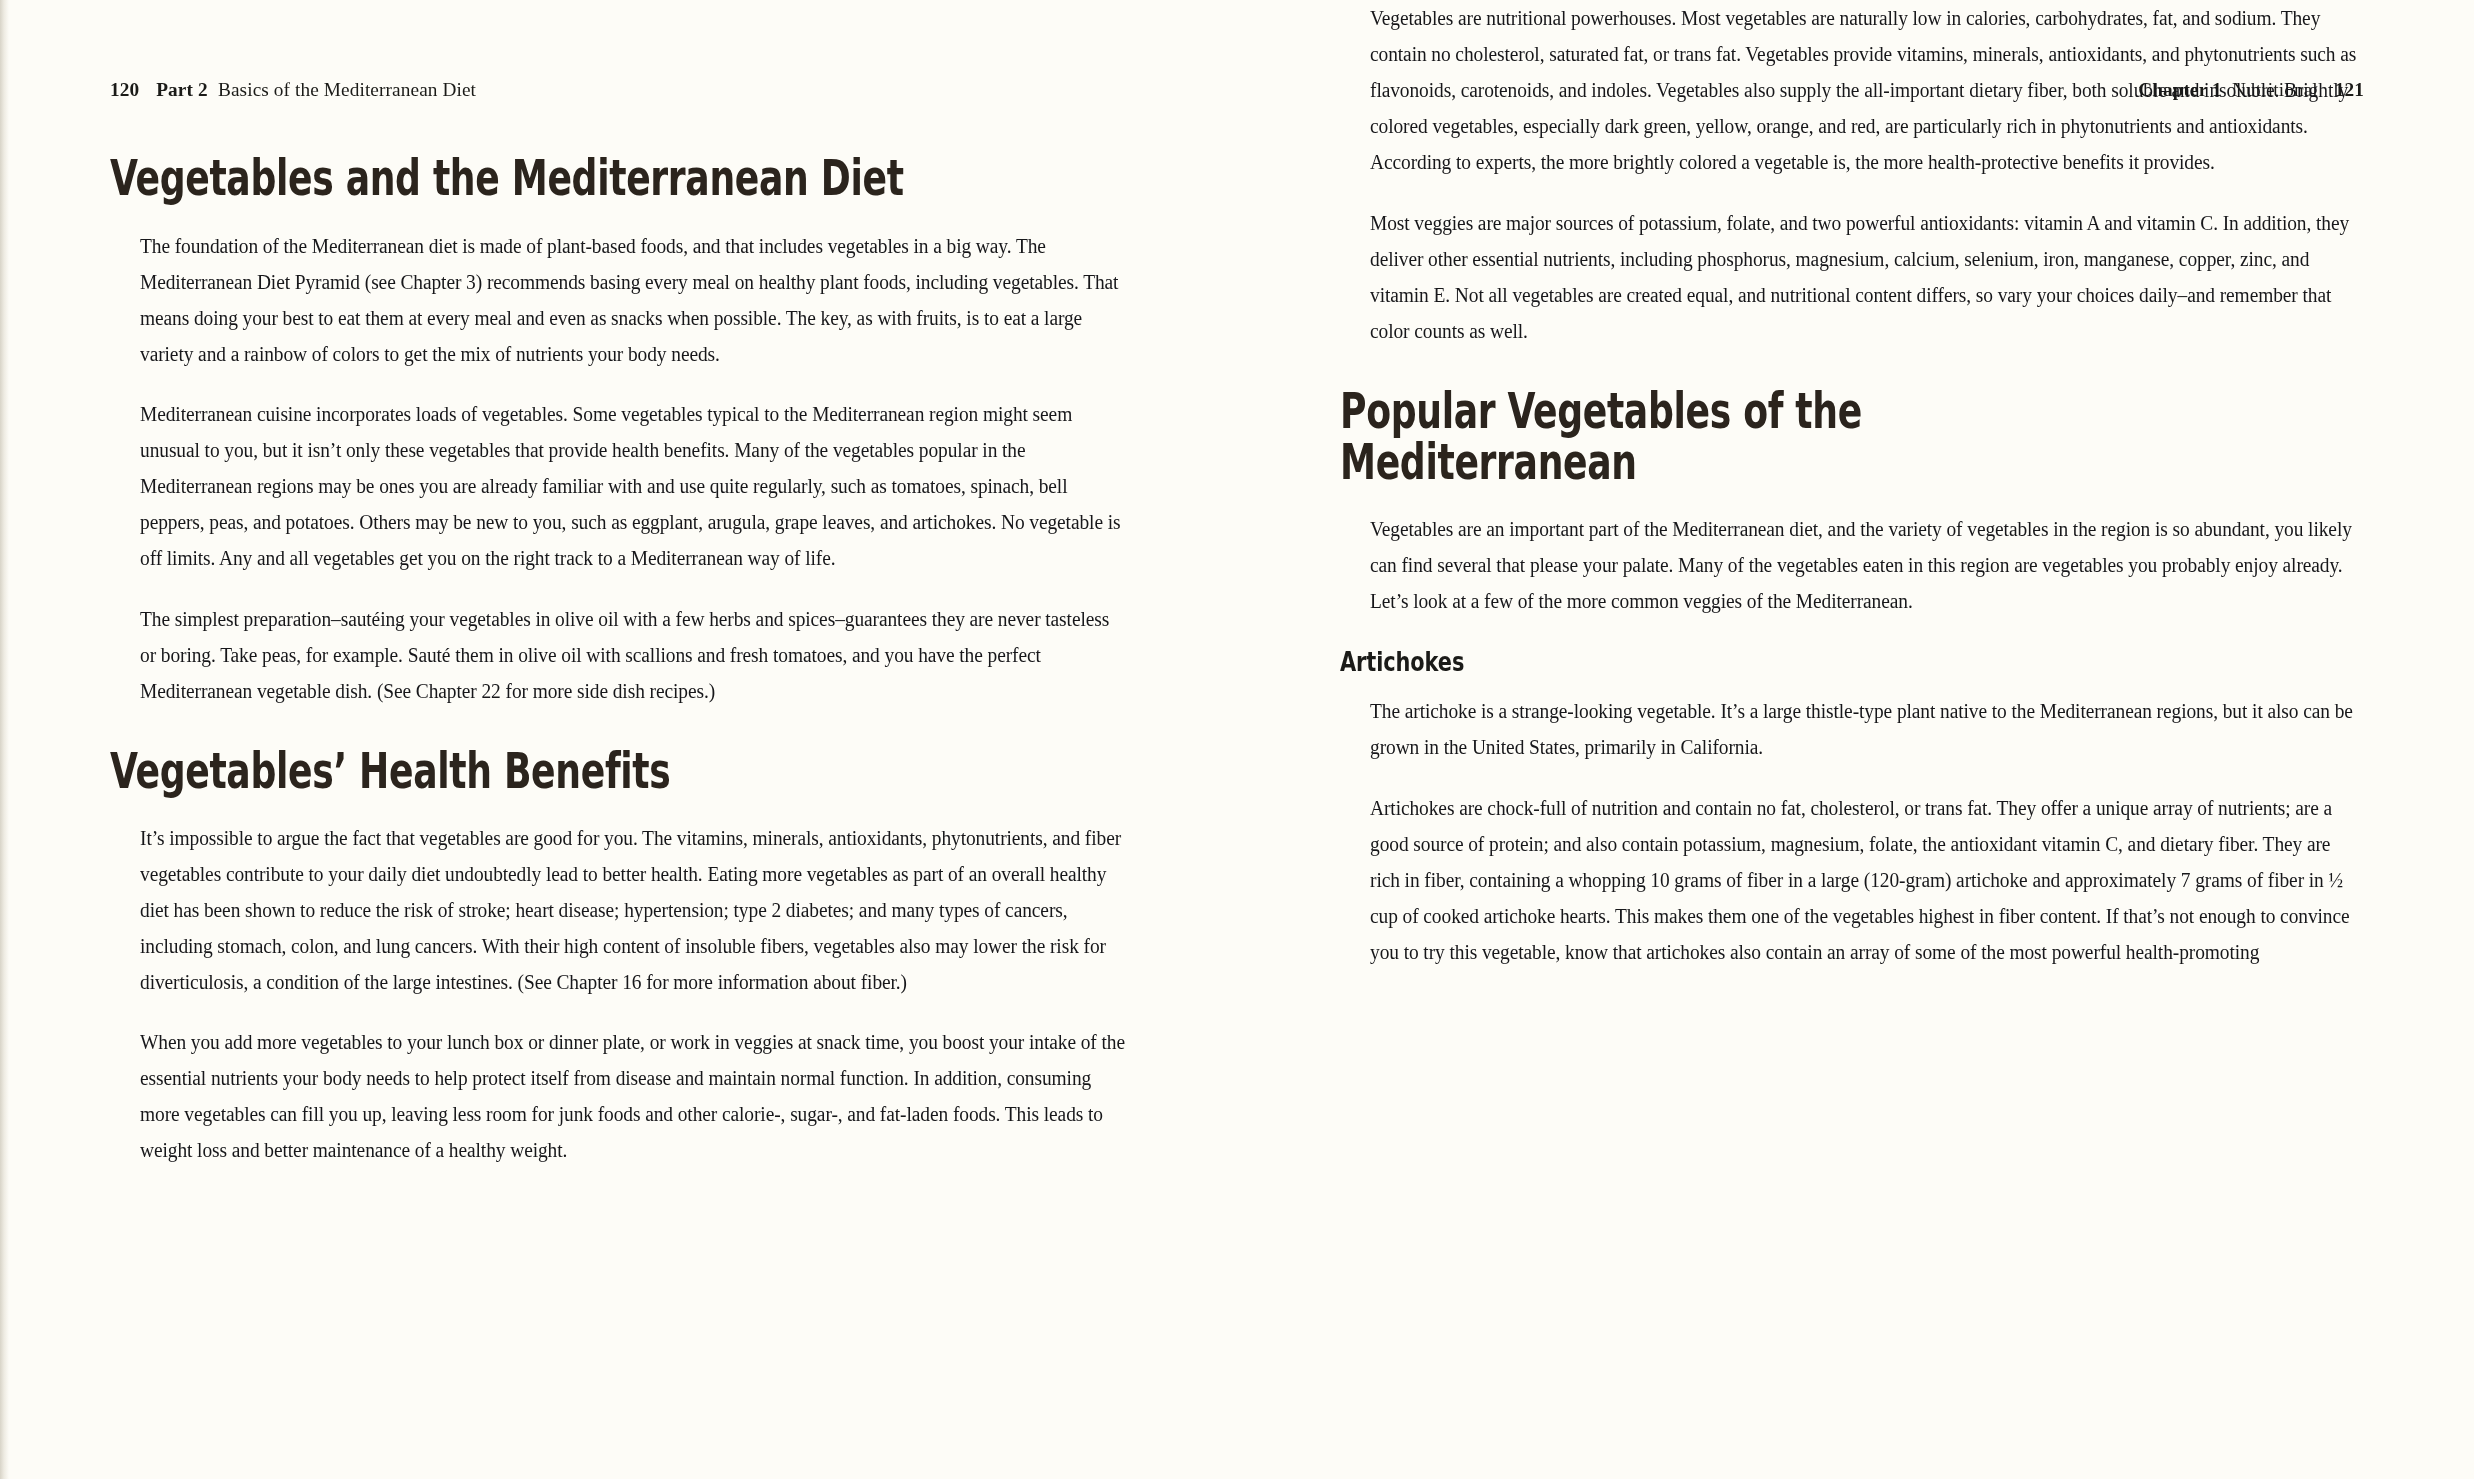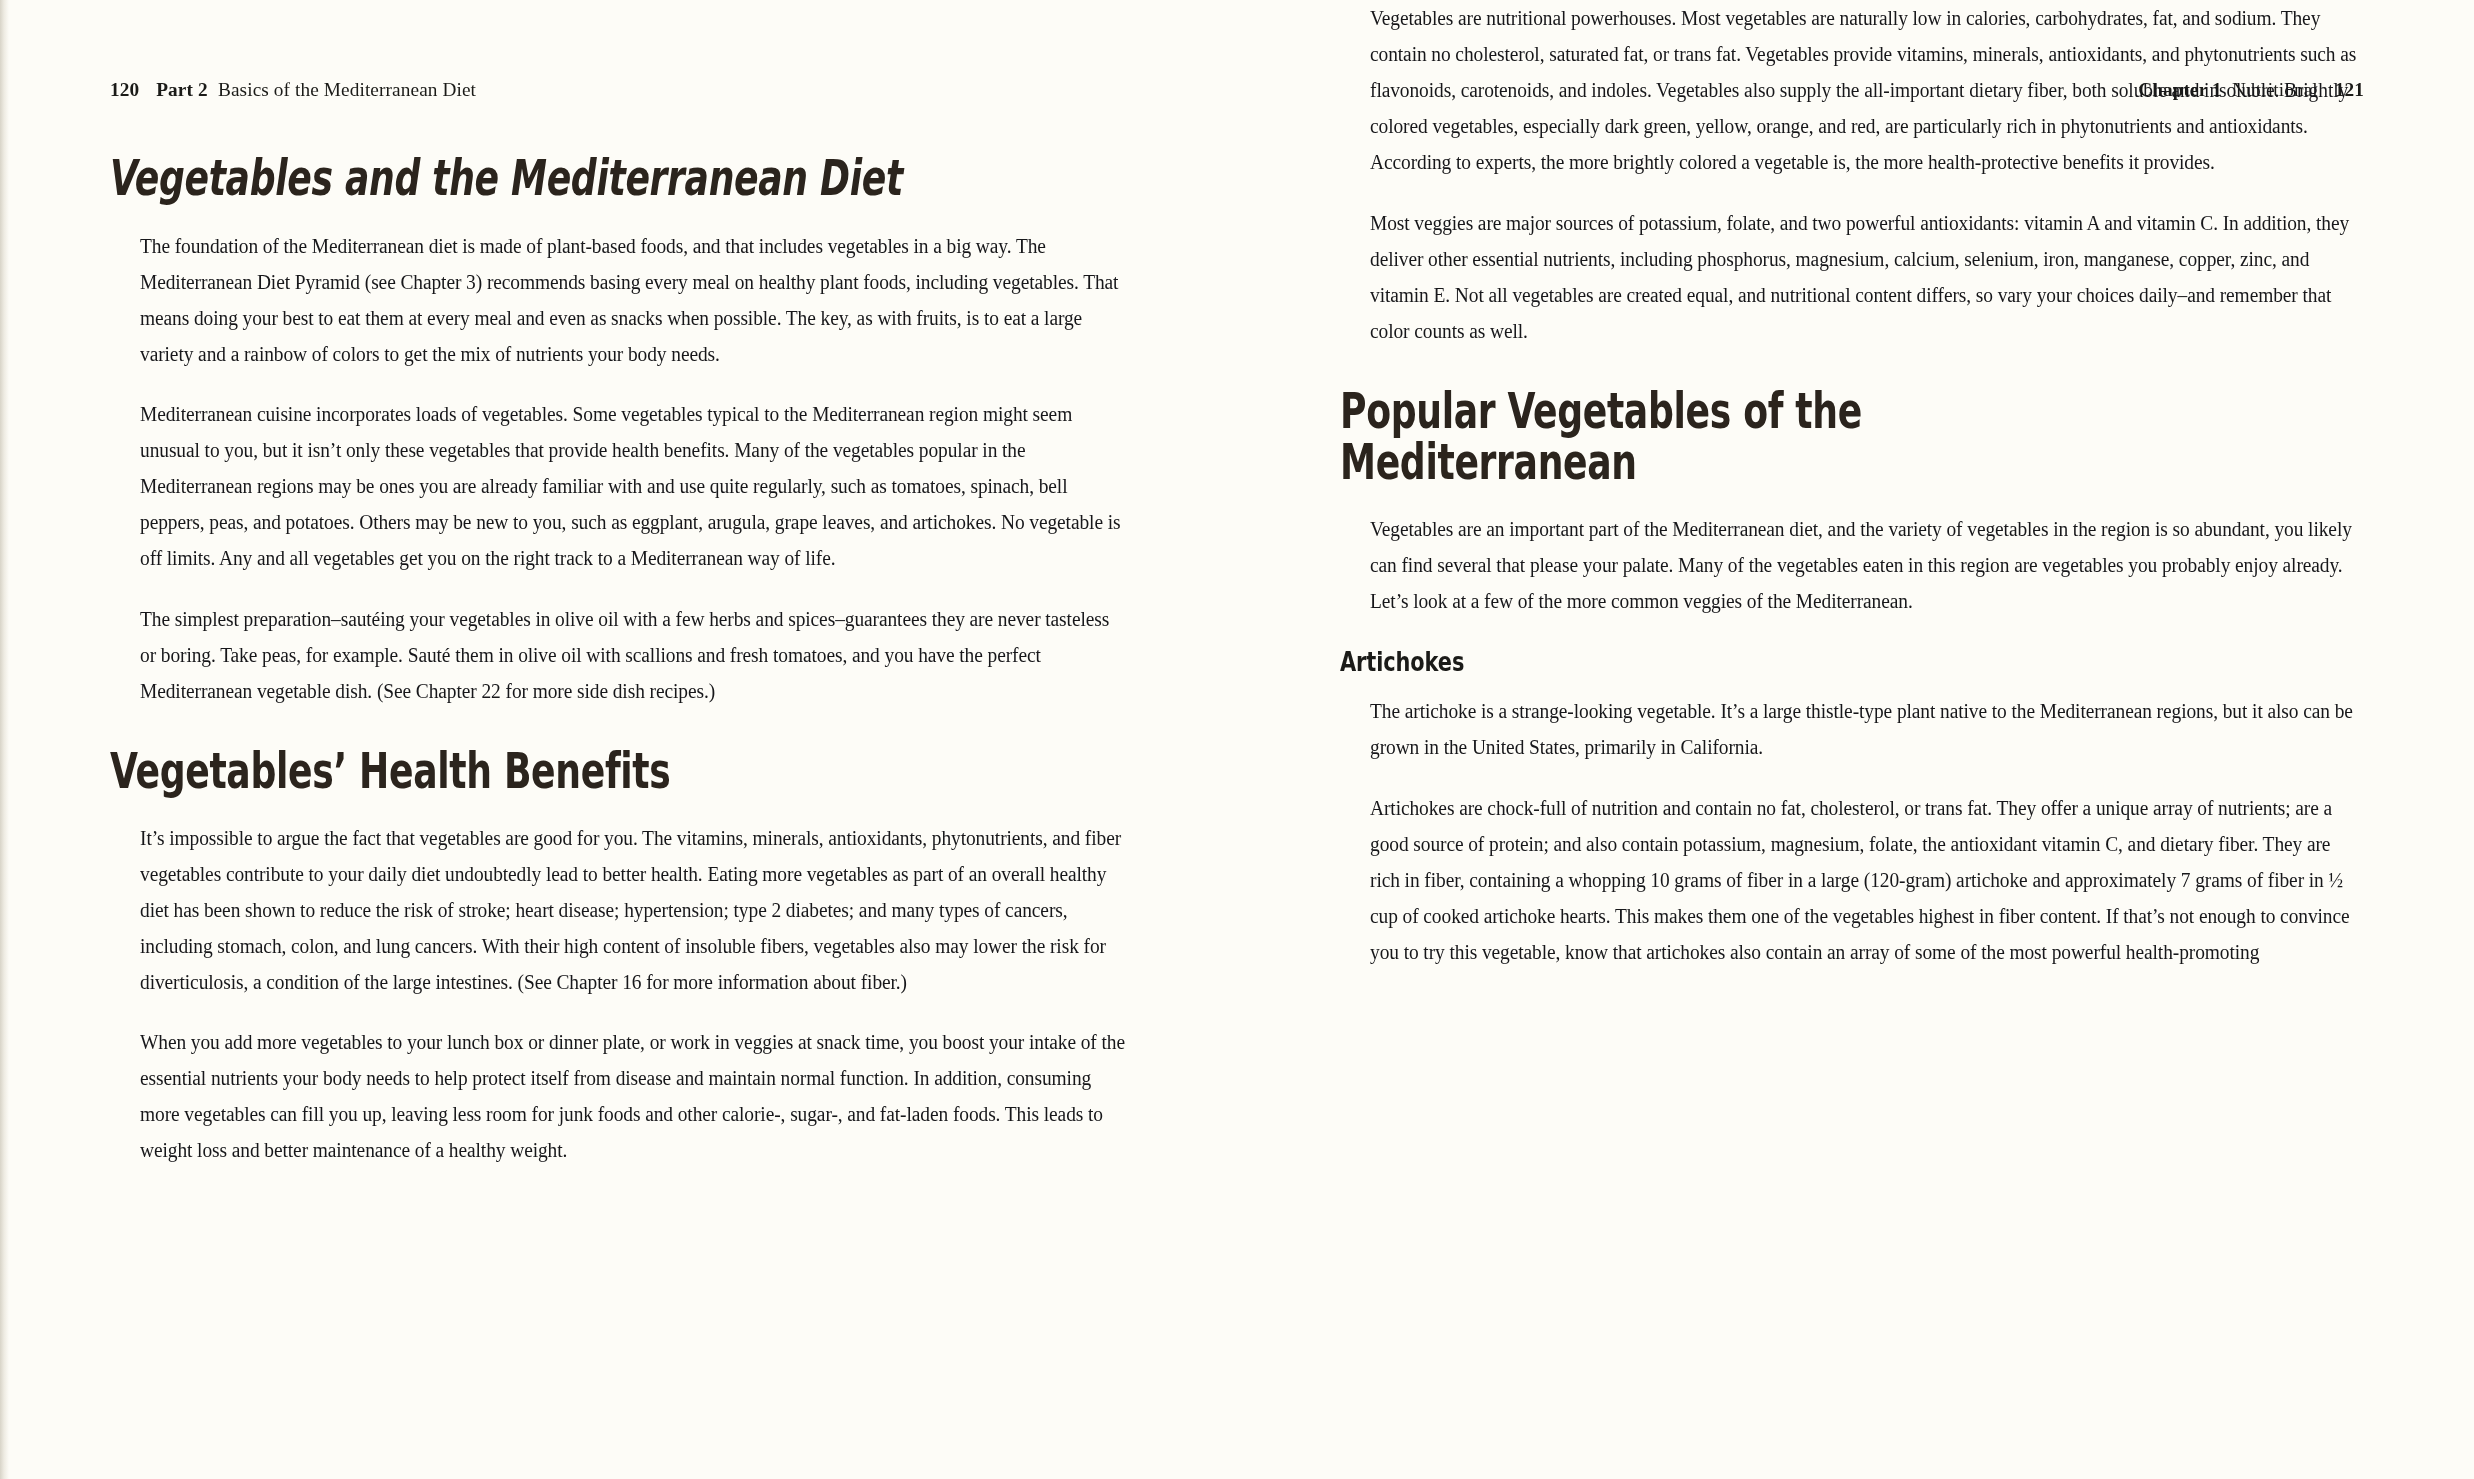--- a/index.html
+++ b/index.html
@@ -94,21 +94,21 @@
     color: #1b1b18;
     font-size: 27px;
     margin: 0;
     line-height: 1.1;
     letter-spacing: -0.1px;
     transform: scaleX(0.86);
     transform-origin: left top;
   }
 
   
-  .head-block      { margin: 0 0 23px 0; font-style: italic; }
+  .head-block      { margin: 0 0 23px 0; }
   .head-block-2    { margin: 37px 0 22px 0; }
   .subhead-block   { margin: 28px 0 16px 0; }
 
   
   .body-col {
     padding-left: 30px;
     padding-right: 6.4px;
   }
 
   p.copy {

